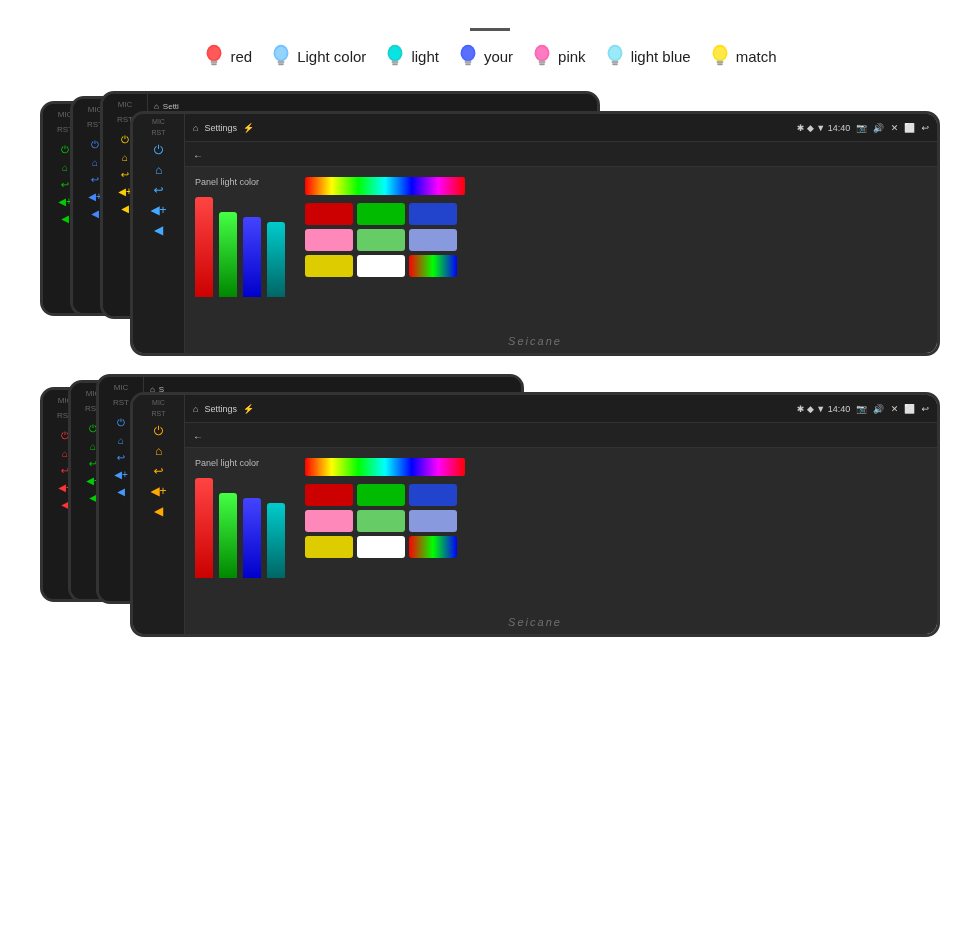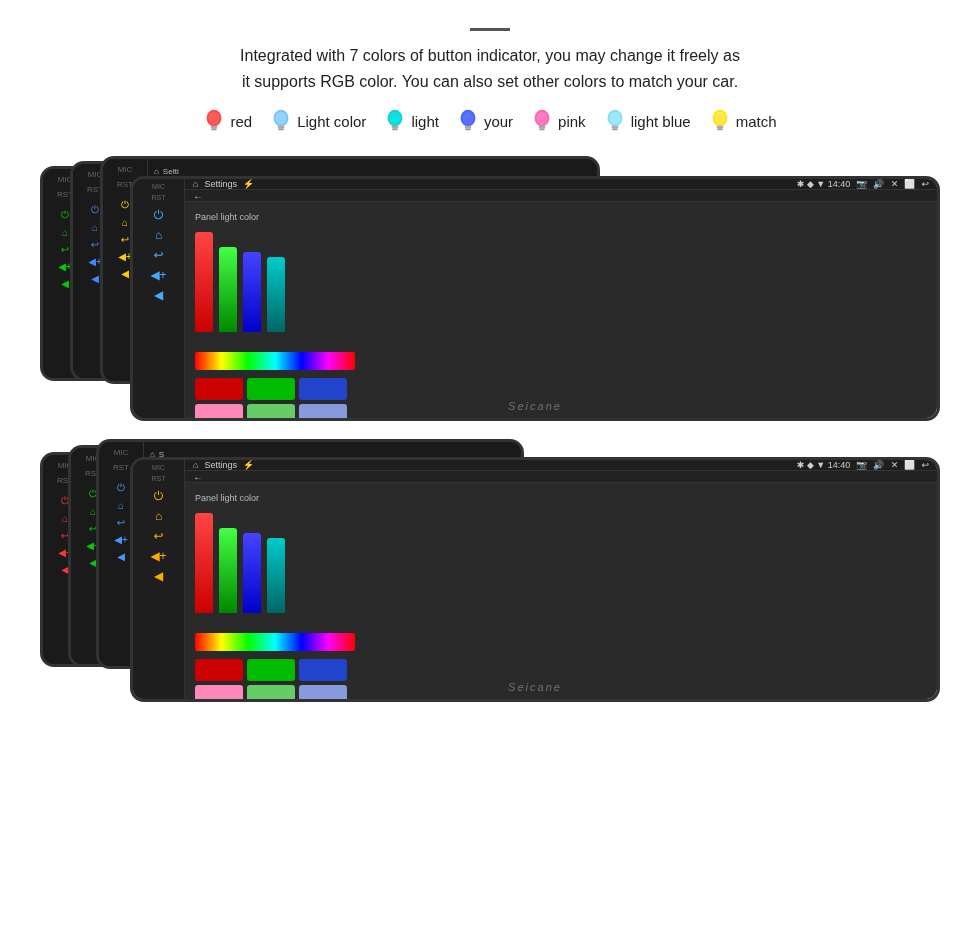--- a/index.html
+++ b/index.html
@@ -172,21 +172,21 @@
       font-size: 9px;
       color: #ccc;
       border-bottom: 1px solid #333;
     }
 
     .top-bar-spacer { flex: 1; }
 
     .screen-body {
       flex: 1;
       display: flex;
-      flex-direction: column;
+      flex-direction: row;
       padding: 10px;
       gap: 20px;
     }
 
     
     .color-bars-section {
       display: flex;
       flex-direction: column;
       gap: 6px;
     }
@@ -283,21 +283,20 @@
       gap: 4px;
     }
   </style>
 </head>
 <body>
 
 <div class="page-container">
 
   <div class="title-section">
     <div class="title-divider"></div>
-    <p class="description-text">Integrated with 7 colors of button indicator, you may change it freely as<br>it supports RGB color. You can also set other colors to match your car.</p>
   </div>
 
   <div class="color-row">
 
     <div class="color-item">
       <svg class="bulb-icon" viewBox="0 0 22 28">
         <ellipse cx="11" cy="11" rx="8" ry="9" fill="#ff3333" opacity="0.9"></ellipse>
         <ellipse cx="11" cy="11" rx="6" ry="7" fill="#ff6666" opacity="0.6"></ellipse>
         <rect x="7.5" y="19" width="7" height="3" rx="1" fill="#aaa"></rect>
         <rect x="8" y="22" width="6" height="2" rx="1" fill="#999"></rect>

